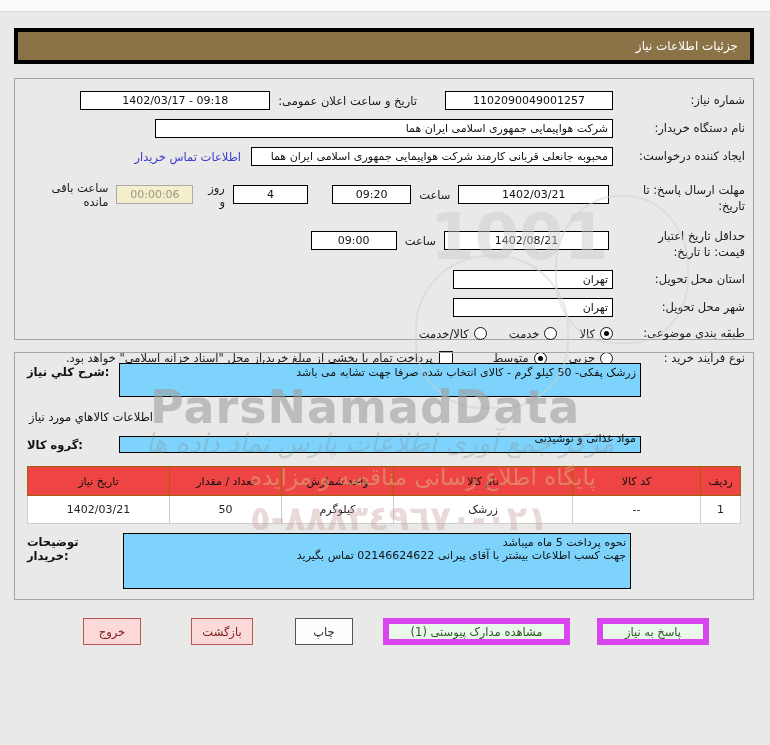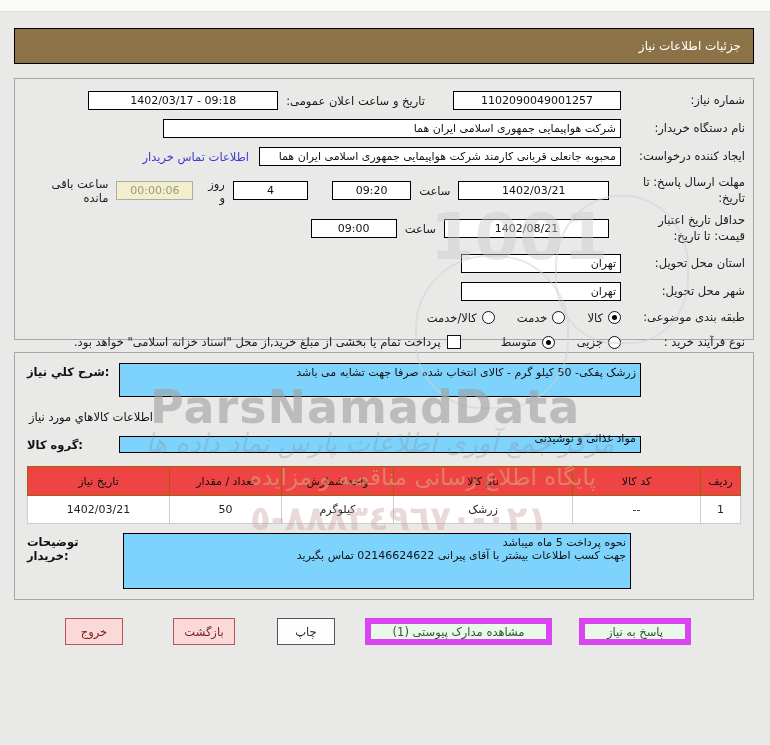--- a/index.html
+++ b/index.html
@@ -6,30 +6,30 @@
   body{
     width:770px;height:745px;position:relative;overflow:hidden;
     background:#e9e9e8;
     font-family:"DejaVu Sans",sans-serif;
     font-size:11.5px;color:#1a1a1a;
   }
   .top-strip{position:absolute;top:0;left:0;width:770px;height:11px;background:#fbfbfa;border-bottom:1px solid #dcdcdc;}
   
   .hdr{
     position:absolute;top:28px;left:14px;width:740px;height:36px;box-sizing:border-box;
-    background:#8c7347;border:1px solid #000000;color:#fff;
+    background:#8c7347;border:4px solid #000000;color:#fff;
     display:flex;align-items:center;justify-content:flex-end;padding:0 12px;font-size:12px;
   }
   
   .panel{position:absolute;left:14px;box-sizing:border-box;border:1px solid #a6a6a6;}
   #panel-top{top:78px;width:740px;height:262px;direction:rtl;padding:12px 8px 0 8px;}
   #panel-detail{top:352px;width:740px;height:248px;direction:ltr;padding:10px 12px 0 12px;}
   .row{display:flex;align-items:center;direction:rtl;margin-bottom:9px;}
-  .lbl{width:118px;flex:none;padding-left:6px;line-height:1.35;}
-  .lbl2w{width:118px;flex:none;padding-left:18px;line-height:1.35;}
+  .lbl{width:118px;flex:none;padding-left:14px;line-height:1.35;}
+  .lbl2w{width:118px;flex:none;padding-left:18px;line-height:1.35;margin-top:8px;}
   .tb{
     background:#fff;border:1px solid #000;height:17px;box-sizing:content-box;
     display:flex;align-items:center;padding:0 4px;font-size:11px;color:#111;
   }
   .c{justify-content:center;direction:ltr;}
   .r{justify-content:flex-start;} 
   .mid-lbl{margin:0 8px;}
   .link{color:#3a3ace;margin-right:10px;cursor:pointer;}
   .count{background:#f3efcd;border:1px solid #ababab;color:#98987f;}
   
@@ -42,21 +42,21 @@
   .drow{display:flex;align-items:flex-start;direction:ltr;}
   .dlbl{width:92px;flex:none;font-weight:bold;color:#111;padding-top:2px;}
   .bigbox{background:#7dd3fc;border:1px solid #000;width:522px;box-sizing:border-box;
     direction:rtl;padding:2px 4px;font-size:11px;color:#111;}
   .heading{font-weight:normal;margin:13px 0 12px 2px;color:#111;}
   
   table.items{width:714px;border-collapse:collapse;margin-top:13px;direction:rtl;font-size:11px;}
   table.items th{background:#ef4444;font-weight:normal;color:#111;height:26px;border:1px solid #a16207;}
   table.items td{background:#fff;color:#222;height:25px;text-align:center;border:1px solid #cdcdcd;}
   
-  .btnbar{position:absolute;top:618px;left:0;width:770px;display:flex;direction:ltr;padding-left:65px;box-sizing:border-box;}
+  .btnbar{position:absolute;top:618px;left:0;width:770px;display:flex;direction:ltr;padding-left:83px;box-sizing:border-box;}
   .btn{height:27px;box-sizing:border-box;display:flex;align-items:center;justify-content:center;
     font-size:11.5px;cursor:pointer;}
   .btn.pink{background:#fcd9d9;border:1px solid #b95454;color:#7a1f1f;}
   .btn.plain{background:#fdfdfd;border:1px solid #555;color:#333;}
   .btn.green{background:#eaf8ea;border:6px solid #d946ef;color:#2b5a2b;}
   
   .wm{position:absolute;pointer-events:none;z-index:6;}
   .wm-brand{top:380px;left:150px;font-size:46px;font-weight:bold;color:#9f9f9f;opacity:.6;letter-spacing:1px;}
   .wm-script{top:428px;left:80px;width:600px;font-size:26px;font-style:italic;color:#888;opacity:.28;direction:rtl;text-align:center;}
   .wm-tag{top:464px;left:250px;font-size:23px;color:#d9b284;opacity:.55;direction:rtl;}

